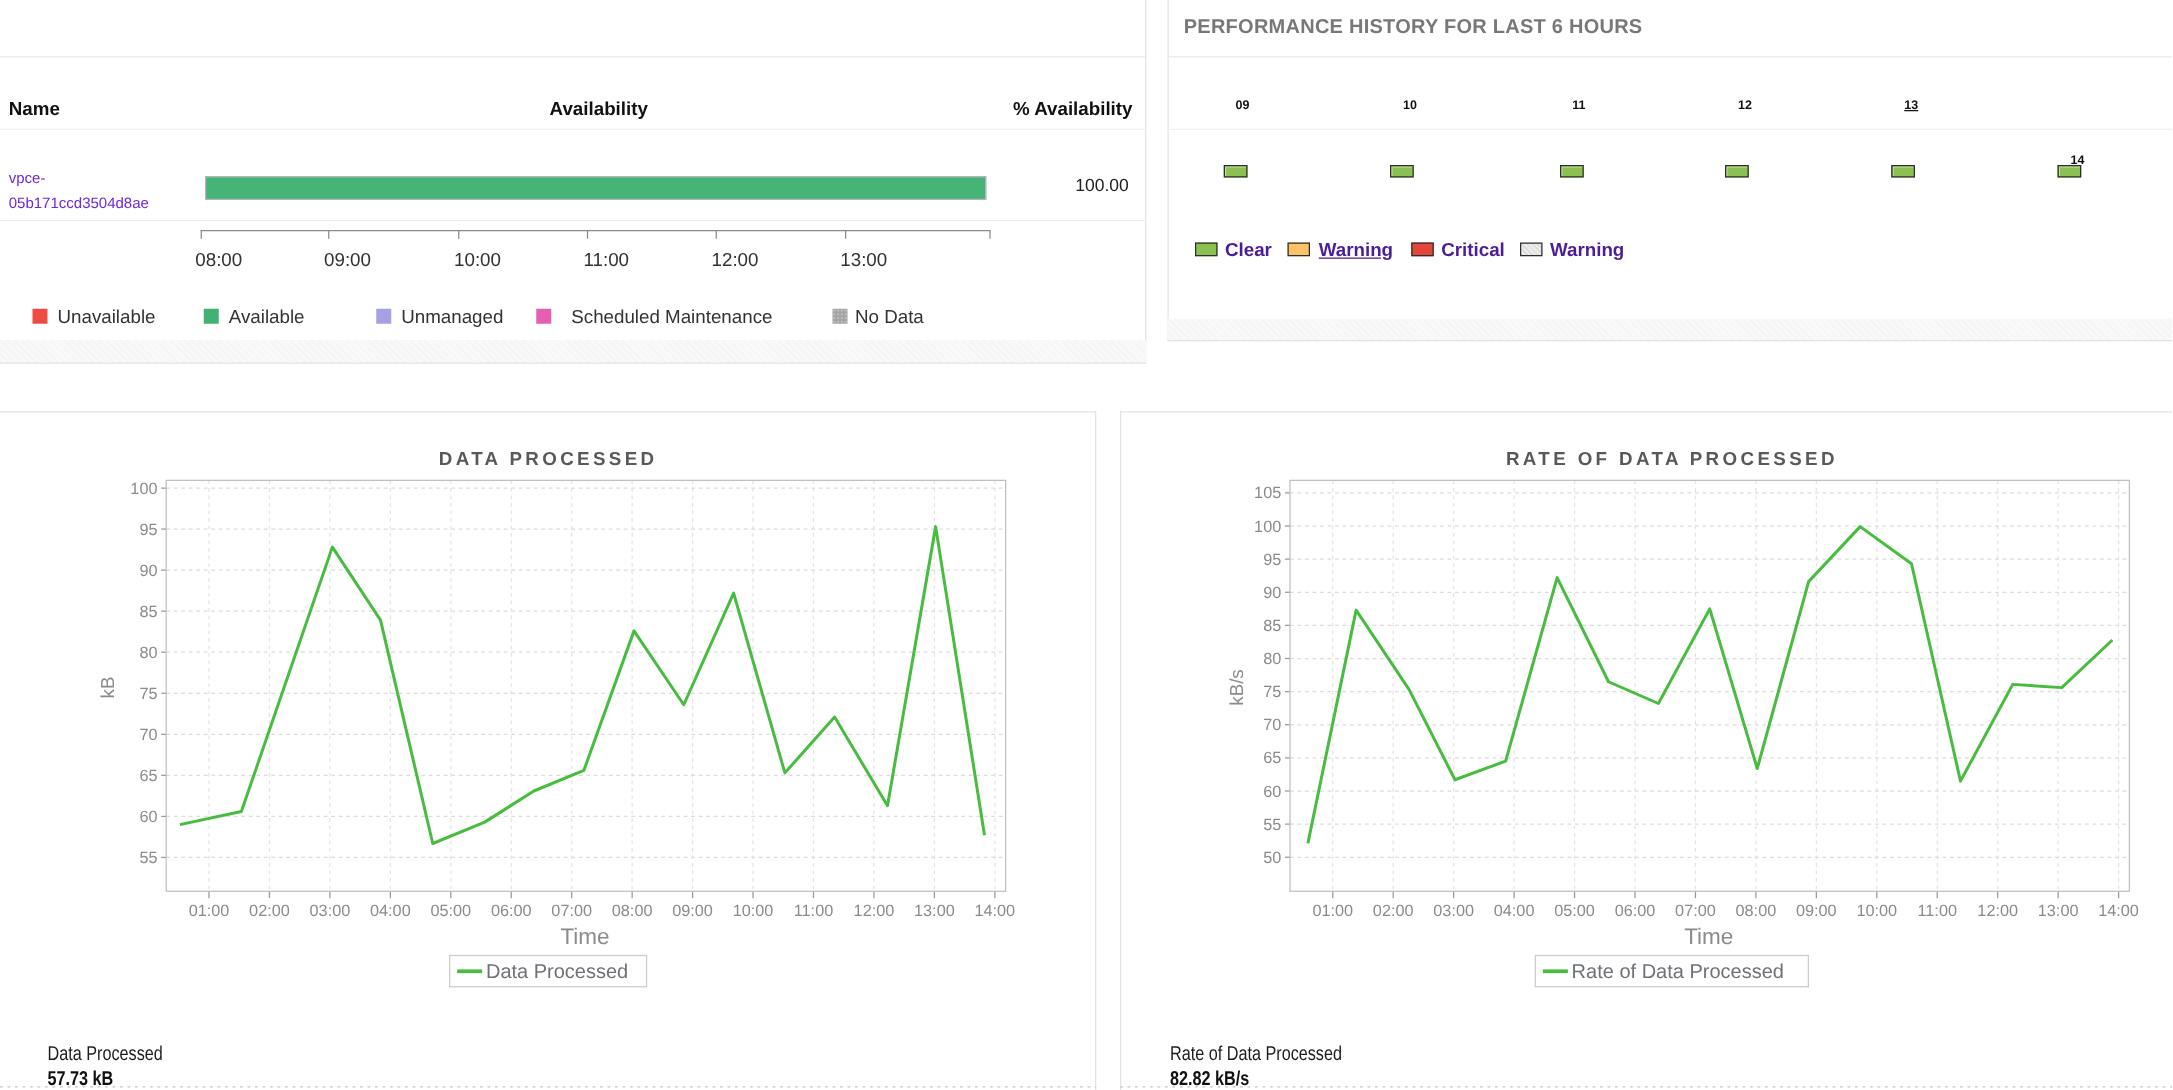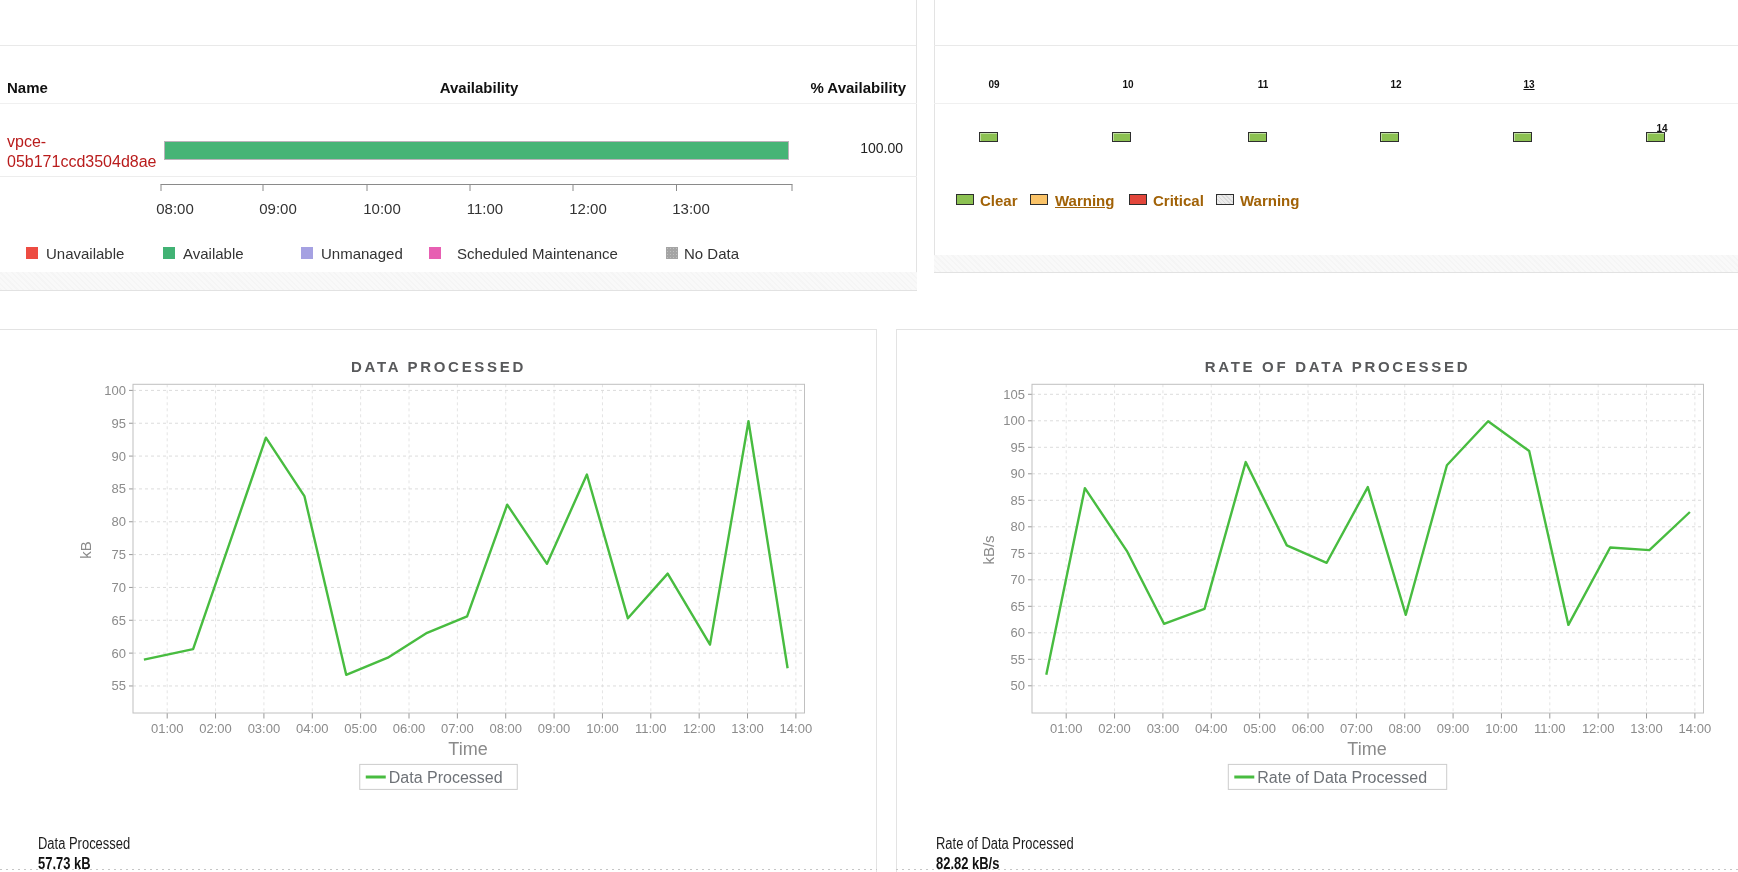--- a/index.html
+++ b/index.html
@@ -5,27 +5,27 @@
   html,body{margin:0;padding:0;background:#fff;}
   body{font-family:"Liberation Sans", sans-serif;}
   #page{position:relative;width:1738px;height:872px;overflow:hidden;background:#fff;}
   .abs{position:absolute;}
   .ptitle{font-size:16px;font-weight:bold;color:#77787a;letter-spacing:0.2px;}
   .hline{position:absolute;height:1px;background:#e9e9e9;}
   .vline{position:absolute;width:1px;background:#e3e3e3;}
   .strip{position:absolute;background:#f9f9f9;border-bottom:1px solid #e2e2e2;
          background-image:repeating-linear-gradient(45deg, rgba(0,0,0,0.015) 0 1.5px, rgba(0,0,0,0) 1.5px 4px);}
   .th{font-size:15px;font-weight:bold;color:#111;}
-  .txt{font-size:16px;color:#b91c1c;}
+  .txt{font-size:12px;color:#6d28d9;}
   .leg{font-size:15px;color:#333;}
   .lsq{position:absolute;width:12px;height:12px;}
   .hlab{font-size:10px;font-weight:bold;color:#111;}
   .pbox{position:absolute;width:17px;height:8px;border:1px solid #2e2e2e;background:#8cc152;box-shadow:inset 1px 1px 0 rgba(255,255,255,0.45);}
   .plsq{position:absolute;width:16px;height:9px;border:1px solid #2e2e2e;}
-  .pleg{font-size:15px;font-weight:bold;color:#a16207;}
+  .pleg{font-size:15px;font-weight:bold;color:#4c1d95;}
   .ft1{font-size:16px;color:#1c1c1c;line-height:20px;transform:scaleX(0.81);transform-origin:0 0;white-space:nowrap;}
   .ft2{font-size:16px;color:#111;font-weight:bold;}
 </style>
 </head>
 <body>
 <div id="page">
 
   <div class="hline" style="left:0;top:45px;width:917px;"></div>
   <div class="vline" style="left:916px;top:0;height:291px;"></div>
 
@@ -63,20 +63,21 @@
   <div class="lsq" style="left:301px;top:247px;background:#a5a1e2;"></div>
   <div class="abs leg" style="left:321px;top:245px;">Unmanaged</div>
   <div class="lsq" style="left:429px;top:247px;background:#e75fb2;"></div>
   <div class="abs leg" style="left:457px;top:245px;">Scheduled Maintenance</div>
   <div class="lsq" style="left:666px;top:247px;background:#a4a4a4;background-image:radial-gradient(#bfbfbf 0.8px, rgba(0,0,0,0) 0.9px);background-size:3px 3px;"></div>
   <div class="abs leg" style="left:684px;top:245px;">No Data</div>
 
   <div class="strip" style="left:0;top:272px;width:917px;height:18px;"></div>
 
   <div class="vline" style="left:934px;top:0;height:273px;"></div>
+  <div class="abs ptitle" style="left:947px;top:13px;">PERFORMANCE HISTORY FOR LAST 6 HOURS</div>
   <div class="hline" style="left:934px;top:45px;width:804px;"></div>
 
   <div class="abs hlab" style="left:994px;top:79px;transform:translateX(-50%);">09</div>
   <div class="abs hlab" style="left:1128px;top:79px;transform:translateX(-50%);">10</div>
   <div class="abs hlab" style="left:1263px;top:79px;transform:translateX(-50%);">11</div>
   <div class="abs hlab" style="left:1396px;top:79px;transform:translateX(-50%);">12</div>
   <div class="abs hlab" style="left:1529px;top:79px;transform:translateX(-50%);text-decoration:underline;">13</div>
   <div class="abs hlab" style="left:1662px;top:79px;transform:translateX(-50%);margin-top:44px;">14</div>
   <div class="hline" style="left:934px;top:103px;width:804px;background:#f0f0f0;"></div>
 

